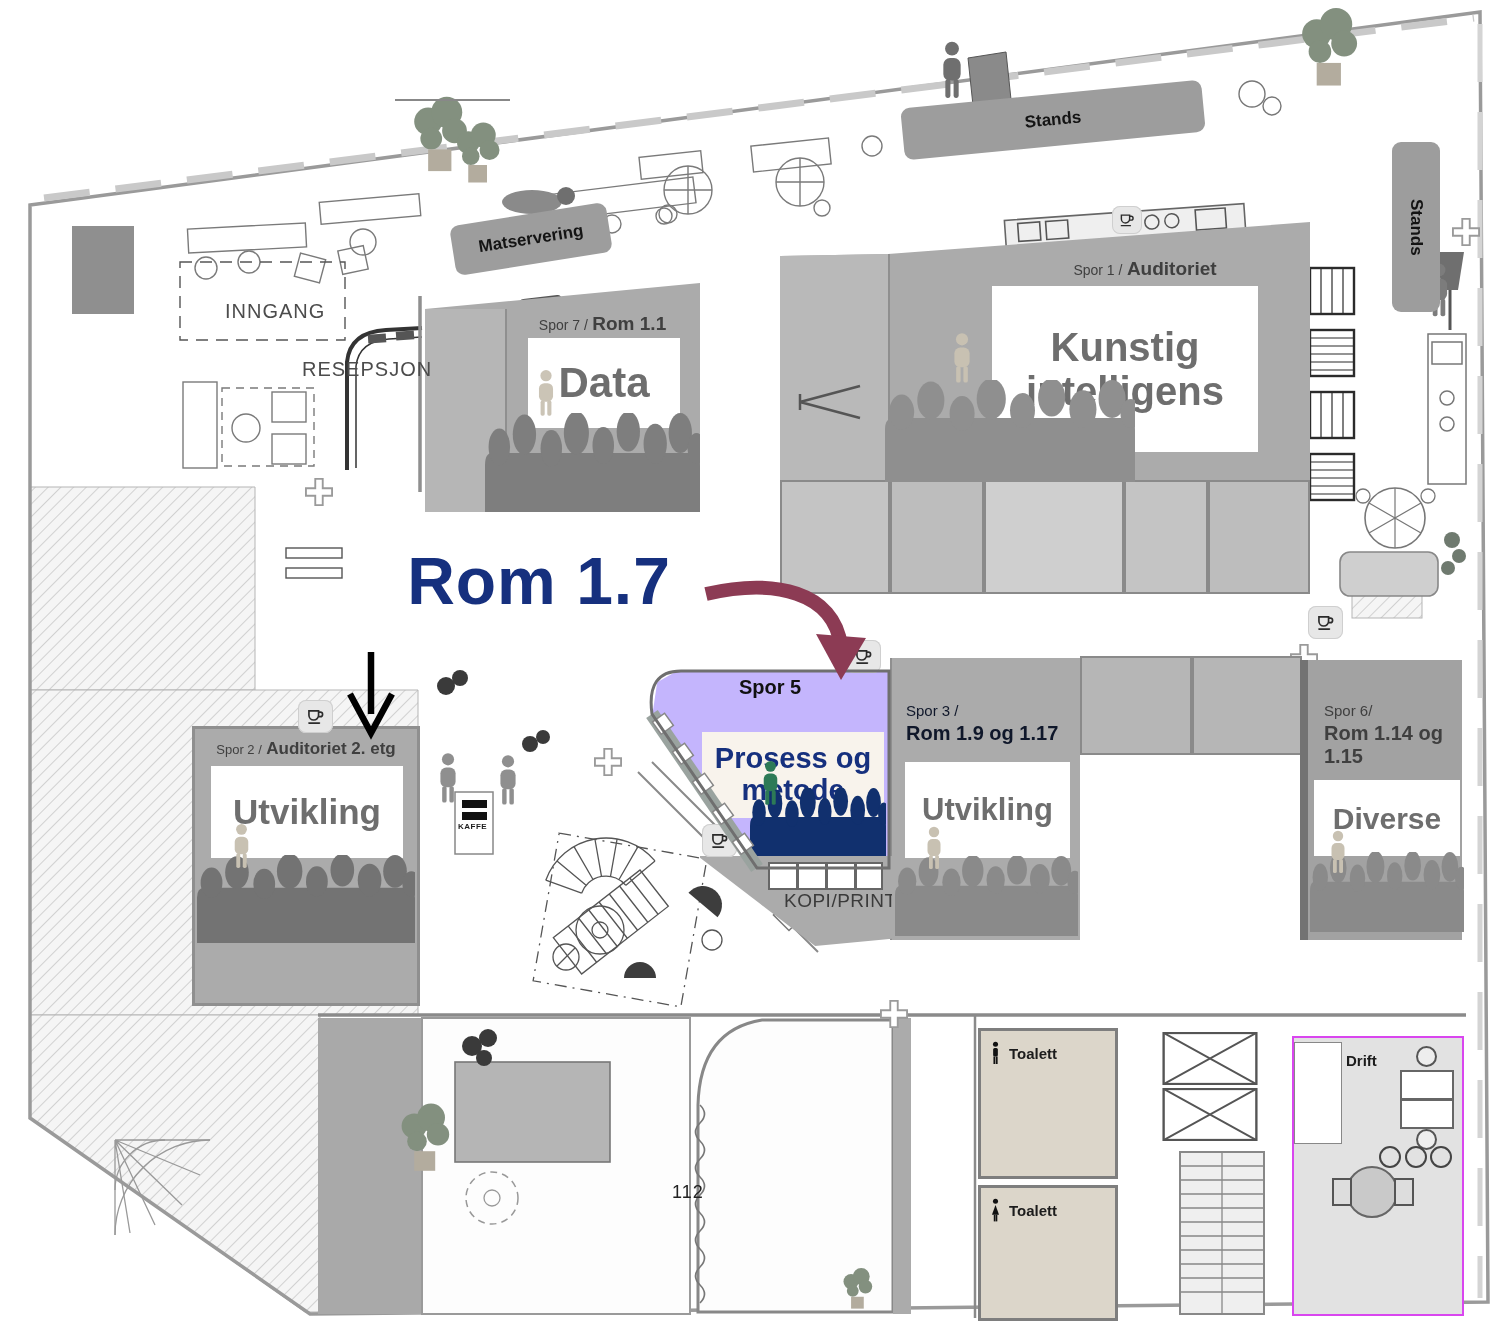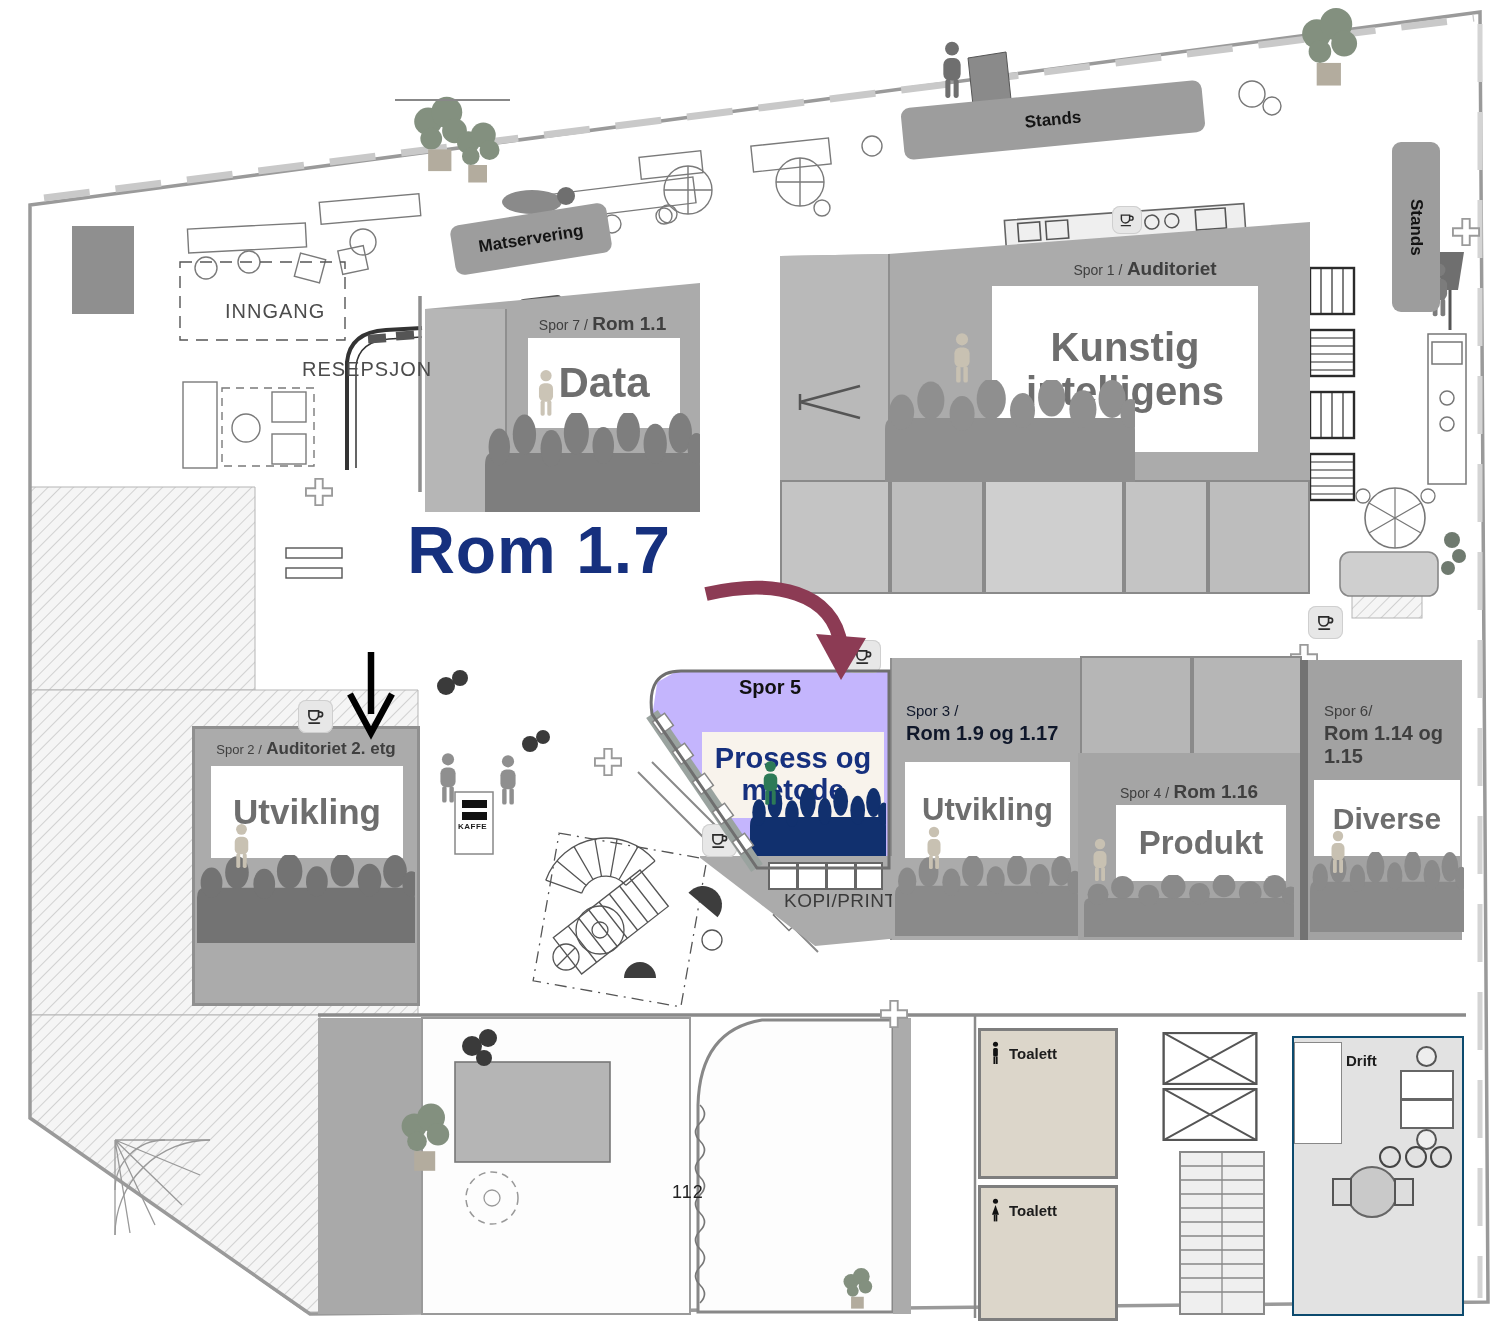--- a/index.html
+++ b/index.html
@@ -16,21 +16,21 @@
   .presenter{position:absolute;}
   .badge{position:absolute;width:35px;height:33px;background:#e7e7e7;border-radius:8px;
          display:flex;align-items:center;justify-content:center;color:#2b2b2b;box-shadow:0 0 0 1px #cfcfcf inset;}
   .banner{position:absolute;background:#9d9d9d;border-radius:9px;color:#141414;font-weight:600;
           display:flex;align-items:center;justify-content:center;font-size:17px;}
   .arch-label{position:absolute;color:#4c4c4c;font-size:20px;letter-spacing:1px;white-space:nowrap;}
   .small-label{position:absolute;color:#1c1c1c;font-size:15px;font-weight:600;white-space:nowrap;}
   .toilet{position:absolute;background:#dcd6ca;border:3px solid #7e7e7e;}
   .toilet-row{position:absolute;left:9px;top:10px;display:flex;align-items:center;gap:8px;}
   .callout-box{position:absolute;left:368px;top:512px;width:342px;height:138px;background:#fff;
-               display:flex;justify-content:center;}
+               display:flex;align-items:center;justify-content:center;}
   .callout-text{color:#16307e;font-size:66px;font-weight:800;letter-spacing:1px;}
   .subroom{position:absolute;border:2px solid #8a8a8a;}
   .deskw{position:absolute;background:#fff;border:2px solid #666;}
 </style>
 </head>
 <body>
 
 <div id="plan">
 
   <svg class="layer">
@@ -388,35 +388,20 @@
         <use href="#crowd" width="183" height="80"></use>
       </svg>
     <svg class="presenter" style="left:30px;top:168px;width:24px;height:44px;color:#c8c1b2;">
         <use href="#person" width="24" height="44"></use>
       </svg>
   </div>
 
   <div class="subroom" style="left:1080px;top:656px;width:108px;height:95px;background:#b6b6b6;"></div>
   <div class="subroom" style="left:1192px;top:656px;width:106px;height:95px;background:#b6b6b6;"></div>
 
-  <div class="room" style="left:1078px;top:753px;width:222px;height:187px;background:#a5a5a5;">
-    <div class="room-head abs" style="left:0;top:28px;width:222px;">
-      <span class="spor">Spor 4 /</span>
-      <span class="rname">Rom 1.16</span>
-    </div>
-    <div class="panel" style="left:38px;top:52px;width:170px;height:76px;font-size:33px;">
-      <span>Produkt</span>
-    </div>
-    <svg class="crowd-svg" style="left:6px;top:122px;width:210px;height:62px;color:#8a8a8a;">
-        <use href="#crowd" width="210" height="62"></use>
-      </svg>
-    <svg class="presenter" style="left:10px;top:85px;width:24px;height:44px;color:#c8c1b2;">
-        <use href="#person" width="24" height="44"></use>
-      </svg>
-  </div>
 
   <div class="room" style="left:1300px;top:660px;width:162px;height:280px;background:#a2a2a2;border-left:8px solid #737373;box-sizing:border-box;">
     <div class="abs" style="left:16px;top:42px;width:132px;color:#3f3f3f;">
       <div style="font-size:15px;">Spor 6/</div>
       <div style="font-size:20px;font-weight:700;margin-top:3px;line-height:1.15;">Rom 1.14 og 1.15</div>
     </div>
     <div class="panel" style="left:6px;top:120px;width:146px;height:76px;font-size:30px;">
       <span>Diverse</span>
     </div>
     <svg class="crowd-svg" style="left:2px;top:192px;width:154px;height:80px;color:#8a8a8a;">
@@ -447,21 +432,21 @@
   </div>
   <div class="toilet" style="left:978px;top:1185px;width:134px;height:130px;">
     <div class="toilet-row">
       <svg width="11" height="24" style="color:#111;">
           <use href="#woman" width="11" height="24"></use>
         </svg>
       <span class="small-label" style="position:static;">Toalett</span>
     </div>
   </div>
 
-  <div class="abs" style="left:1292px;top:1036px;width:172px;height:280px;background:#e2e2e2;border:2px solid #0c4a6e;box-sizing:border-box;">
+  <div class="abs" style="left:1292px;top:1036px;width:172px;height:280px;background:#e2e2e2;border:2px solid #d946ef;box-sizing:border-box;">
     <div class="abs" style="left:0;top:4px;width:46px;height:100px;background:#fff;border:1.5px solid #888;"></div>
     <div class="small-label" style="left:52px;top:14px;"><span>Drift</span></div>
     <div class="deskw" style="left:106px;top:32px;width:50px;height:26px;"></div>
     <div class="deskw" style="left:106px;top:61px;width:50px;height:26px;"></div>
     <div class="abs" style="left:122px;top:8px;width:17px;height:17px;border:2px solid #555;border-radius:50%;background:#eee;"></div>
     <div class="abs" style="left:122px;top:91px;width:17px;height:17px;border:2px solid #555;border-radius:50%;background:#eee;"></div>
     <svg class="abs" style="left:84px;top:106px;width:76px;height:26px;">
       <g fill="none" stroke="#444" stroke-width="2">
           <circle cx="12" cy="13" r="10"></circle>
           <circle cx="38" cy="13" r="10"></circle>

